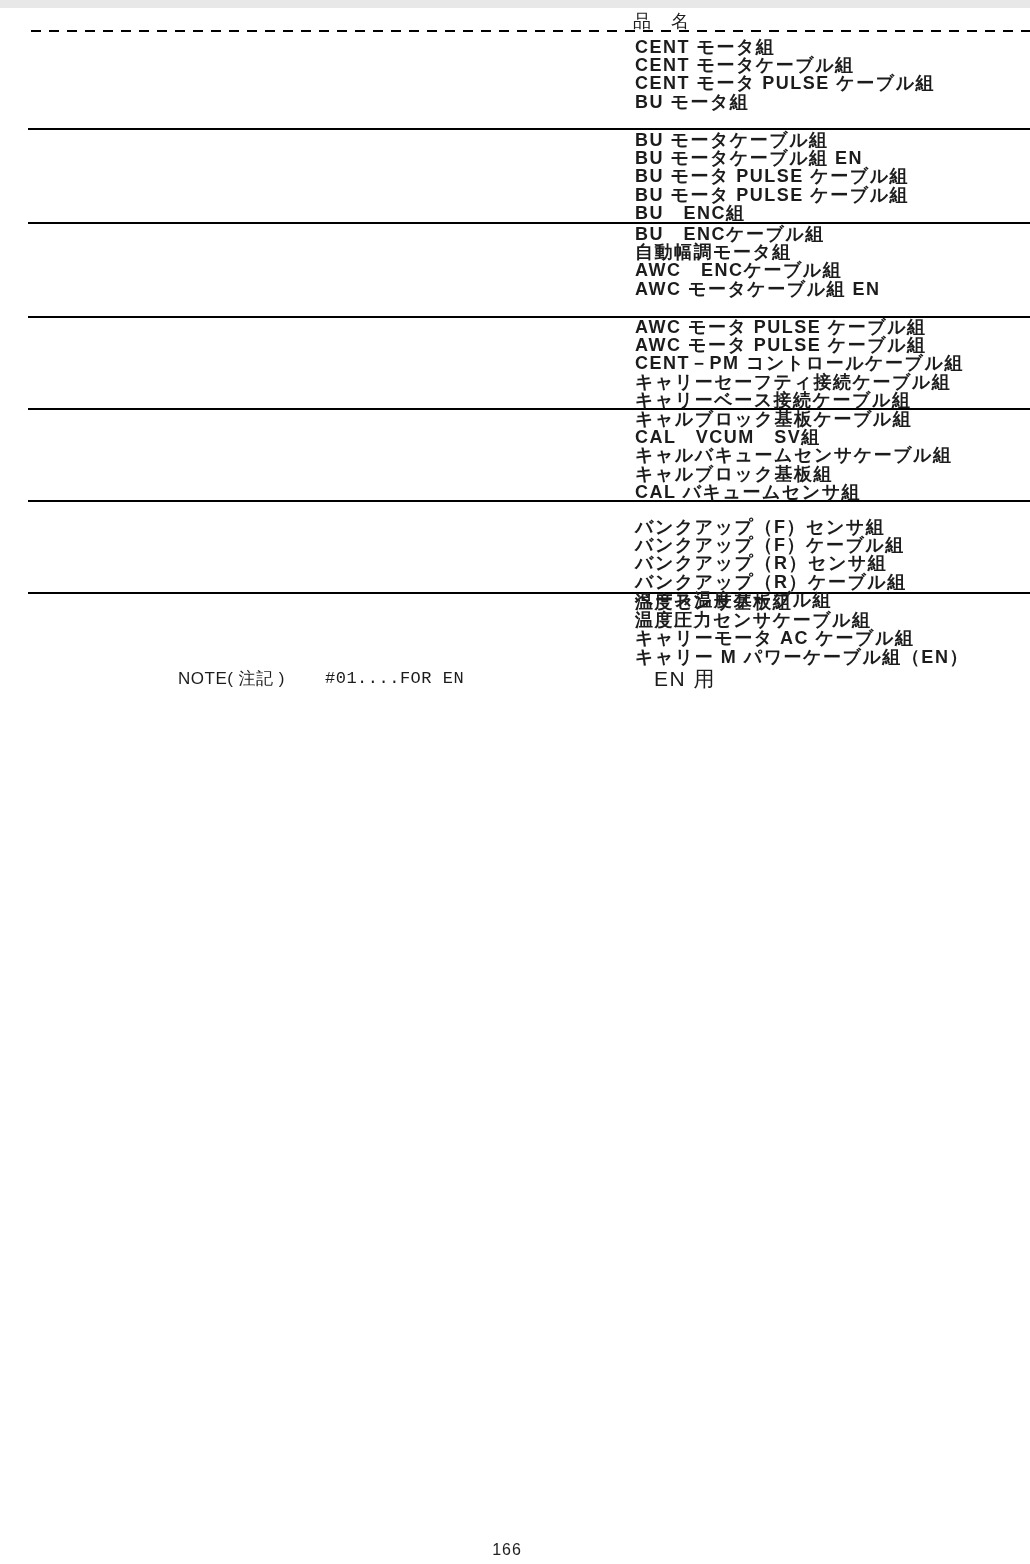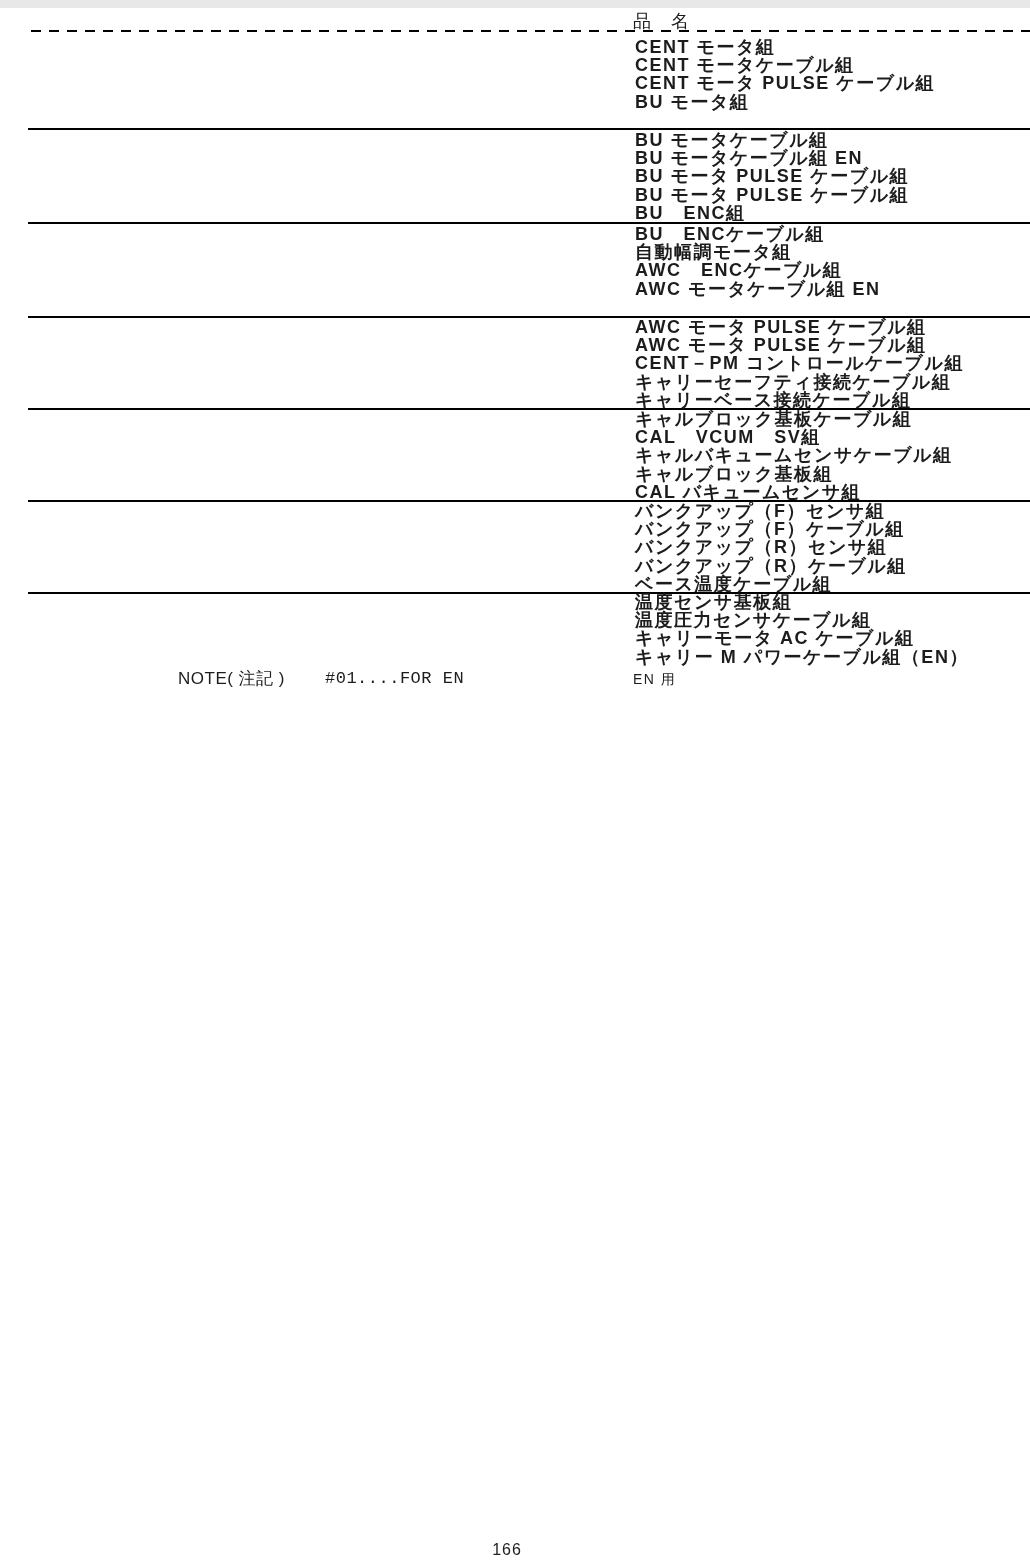--- a/index.html
+++ b/index.html
@@ -50,21 +50,21 @@
     position: absolute;
     top: 661px;
     left: 0;
     right: 0;
     height: 20px;
     line-height: 20px;
     font-size: 17px;
   }
   .note-label    { position: absolute; left: 178px; white-space: pre; letter-spacing: 0.5px; }
   .note-ref      { position: absolute; left: 325px; white-space: pre; letter-spacing: 0.5px; font-family: Liberation Mono, monospace; }
-  .note-desc     { position: absolute; left: 633px; white-space: pre; font-size: 14px; letter-spacing: 1.5px; }
+  .note-desc     { position: absolute; left: 654px; white-space: pre; font-size: 21px; letter-spacing: 1.5px; }
   .page-number {
     position: absolute;
     top: 1533px;
     left: 0;
     width: 1014px;
     text-align: center;
     font-size: 16px;
     letter-spacing: 1px;
     color: #222;
   }
@@ -115,21 +115,21 @@
   </div>
 
   <div class="group" style="top:402px">
     <div class="row">キャルブロック基板ケーブル組</div>
     <div class="row">CAL　VCUM　SV組</div>
     <div class="row">キャルバキュームセンサケーブル組</div>
     <div class="row">キャルブロック基板組</div>
     <div class="row">CAL バキュームセンサ組</div>
   </div>
 
-  <div class="group" style="top:494px">
+  <div class="group" style="top:510px">
     <div class="row">バンクアップ（F）センサ組</div>
     <div class="row">バンクアップ（F）ケーブル組</div>
     <div class="row">バンクアップ（R）センサ組</div>
     <div class="row">バンクアップ（R）ケーブル組</div>
     <div class="row">ベース温度ケーブル組</div>
   </div>
 
   <div class="group" style="top:585px">
     <div class="row">温度センサ基板組</div>
     <div class="row">温度圧力センサケーブル組</div>

